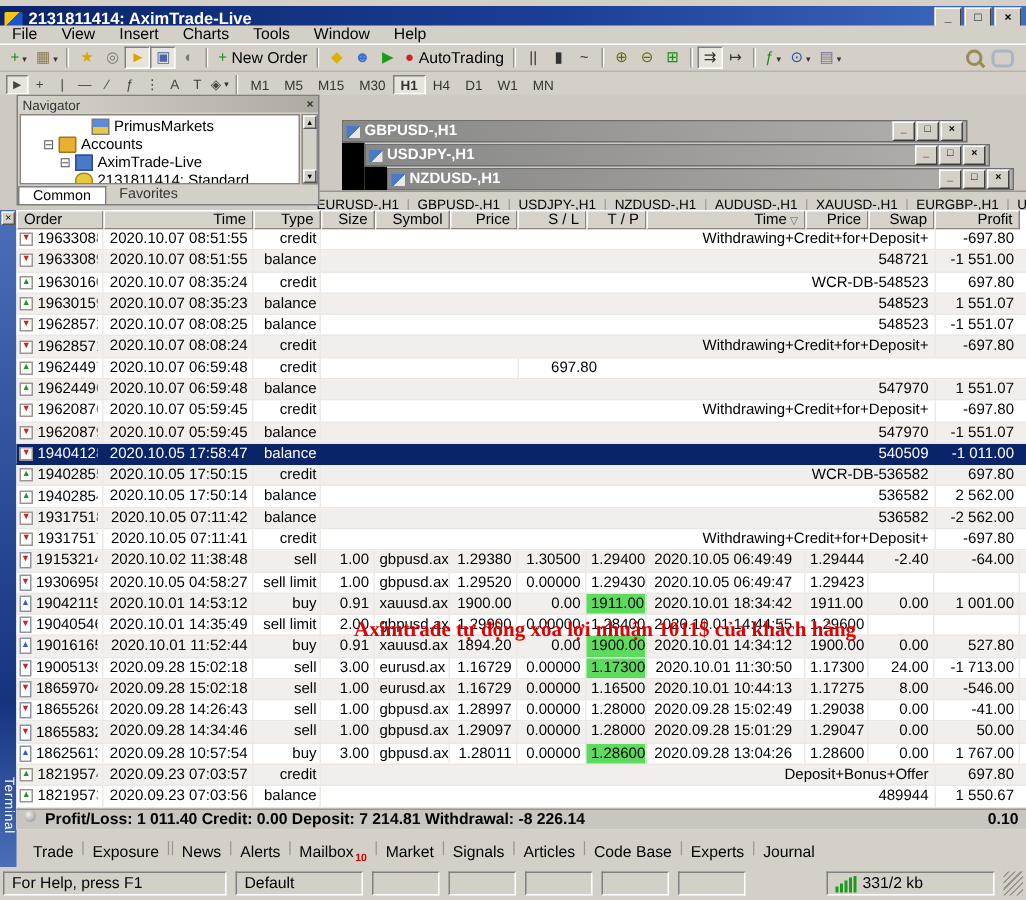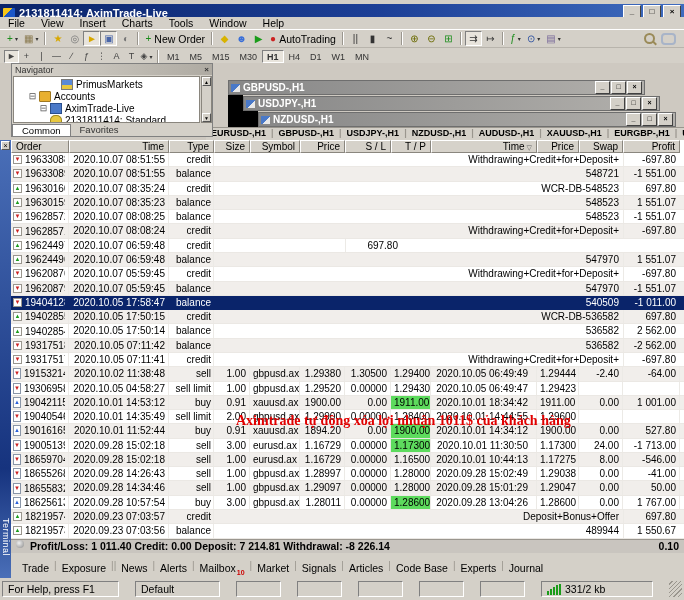--- a/index.html
+++ b/index.html
@@ -52,21 +52,21 @@
     display:flex;align-items:center;padding:0 2px;border:1px solid #6e6e6e;box-sizing:border-box;}
   .cw-icon{width:9px;height:8px;margin-right:3px;flex:none;
     background:linear-gradient(135deg,#4a79c8 55%,#e8e8e8 55%);}
   .cw-title{color:#fff;font-weight:bold;font-size:10px;flex:1;white-space:nowrap;overflow:hidden;}
   .cw-btn{width:13px;height:11px;background:#d4d0c8;border:1px solid;
     border-color:#ffffff #404040 #404040 #ffffff;font-size:7px;line-height:9px;text-align:center;
     margin-left:1px;font-weight:bold;flex:none;}
   .sliver{position:absolute;background:#000;}
 
   .chart-tabbar{position:absolute;left:206px;right:0;top:64px;height:13px;background:#d4d0c8;
-    border-top:1px solid #9a968e;display:flex;align-items:flex-start;overflow:hidden;font-weight:bold;}
+    border-top:1px solid #9a968e;display:flex;align-items:flex-end;overflow:hidden;}
   .chart-tab{font-size:9px;padding:0 5px;white-space:nowrap;}
   .ct-sep{color:#9a968e;font-size:9px;}
 
   
   .nav{position:absolute;left:11px;top:0;width:202px;height:74px;z-index:5;background:#d4d0c8;
     border:1px solid #808080;box-sizing:border-box;}
   .nav-title{height:11px;display:flex;align-items:center;padding:0 3px;font-size:9px;color:#333;
     background:linear-gradient(90deg,#d8d4cc,#aeaaa2);}
   .nav-close{margin-left:auto;font-size:8px;font-weight:bold;line-height:8px;}
   .nav-body{position:absolute;left:1px;top:12px;right:12px;bottom:13px;background:#fff;
@@ -148,27 +148,27 @@
   
   .term-tabs{position:absolute;left:11px;right:0;top:420px;height:18px;display:flex;align-items:flex-start;
     padding-left:6px;box-sizing:border-box;}
   .ttab{font-size:10.5px;padding:2px 5px 3px;white-space:nowrap;}
   .ttab.active{background:#fff;border:1px solid #808080;border-bottom:none;padding:2px 10px 4px;}
   .ttab-sep{color:#9a968e;padding-bottom:3px;font-size:10px;}
   .badge{color:#cc0000;font-size:7px;vertical-align:sub;margin-left:1px;font-weight:bold;}
 
   
   .statusbar{position:absolute;left:0;top:578px;width:100%;height:22px;background:#d4d0c8;
-    display:flex;align-items:center;padding:2px 2px;box-sizing:border-box;gap:16px;}
+    display:flex;align-items:center;padding:2px 2px;box-sizing:border-box;gap:6px;}
   .sb-cell{height:16px;border:1px solid;border-color:#808080 #ffffff #ffffff #808080;
     padding:0 5px;line-height:14px;font-size:10.5px;box-sizing:border-box;white-space:nowrap;overflow:hidden;flex:none;}
   .sb-help{flex:1;}
   .sb-profile{width:85px;}
   .sb-empty{width:45px;}
-  .sb-conn{width:112px;display:flex;align-items:center;gap:4px;}
+  .sb-conn{width:112px;display:flex;align-items:center;gap:4px;margin-left:48px;}
   .bars{display:flex;align-items:flex-end;gap:1px;height:11px;}
   .bars i{display:block;width:2px;background:#1a9c1a;}
   .grip{width:13px;height:16px;flex:none;
     background:repeating-linear-gradient(135deg,#d4d0c8 0 2px,#9a968e 2px 3px);}
 </style>
 </head>
 <body>
 
 <div class="app">
 

